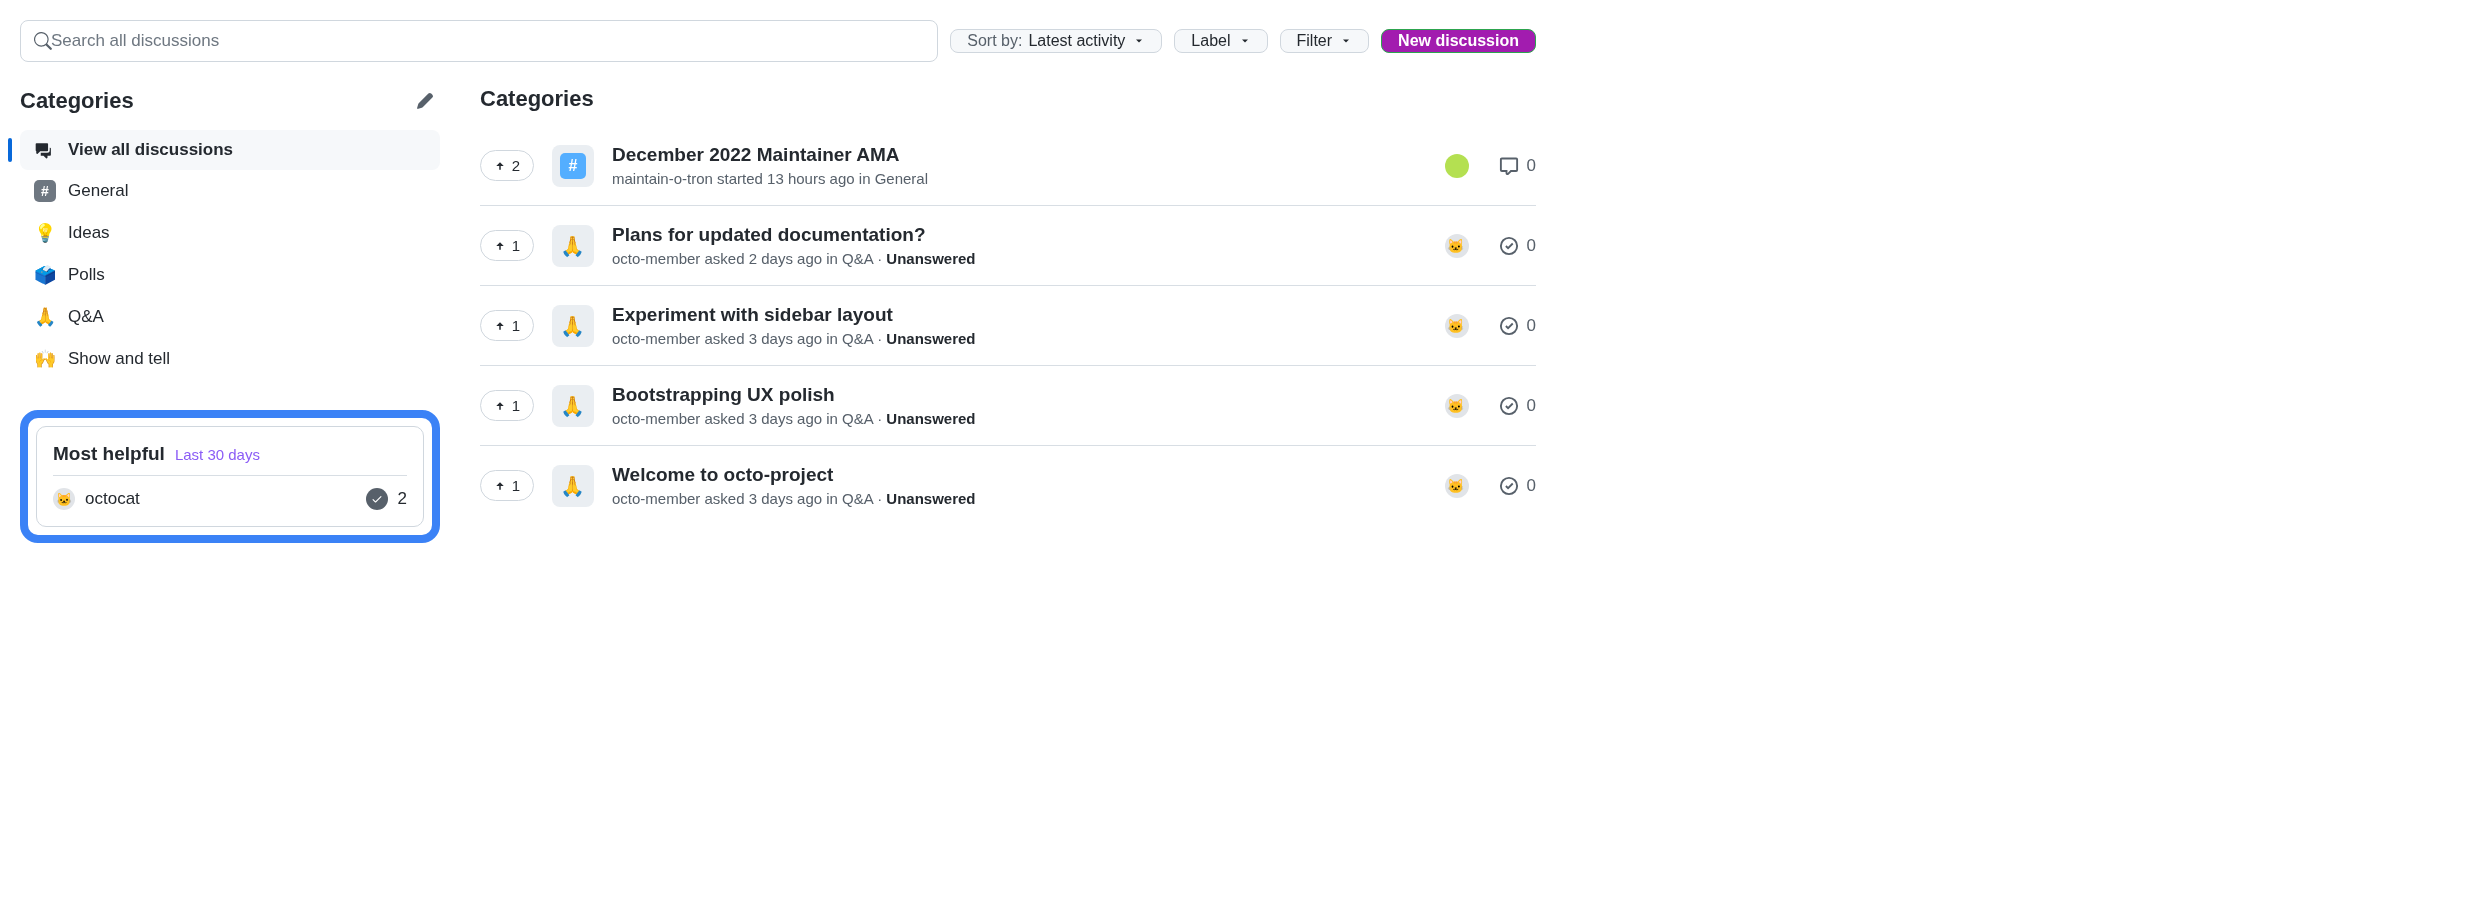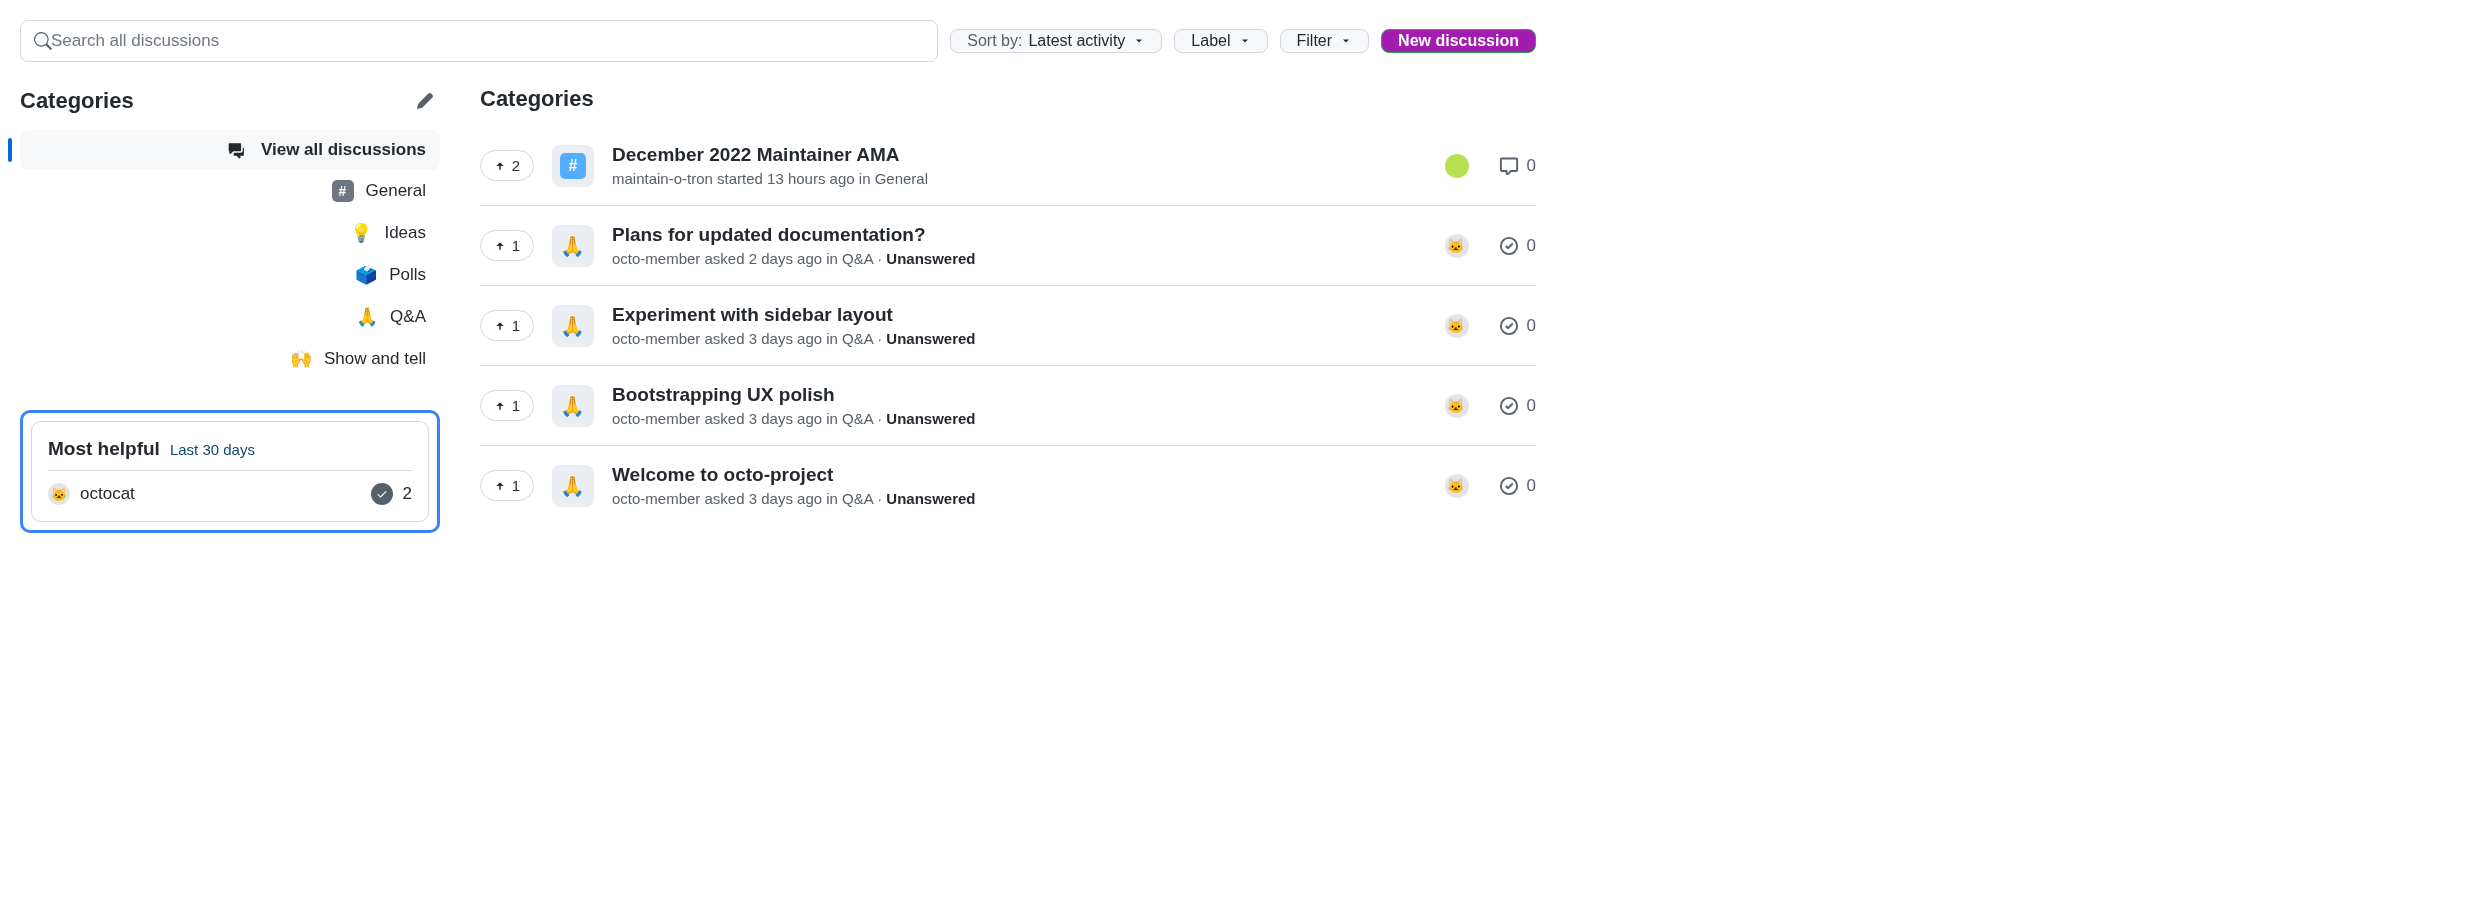--- a/index.html
+++ b/index.html
@@ -79,21 +79,20 @@
 .cat-list { list-style: none; }
 .cat-item {
   display: flex;
   align-items: center;
   gap: 12px;
   padding: 10px 14px;
   border-radius: 8px;
   font-size: 17px;
   cursor: pointer;
   position: relative;
-  justify-content: flex-end;
 }
 .cat-item.active {
   background: #f6f8fa;
   font-weight: 600;
 }
 .cat-item.active::before {
   content: "";
   position: absolute;
   left: -12px;
   top: 8px;
@@ -110,39 +109,39 @@
   display: inline-flex;
   align-items: center;
   justify-content: center;
   color: #fff;
   font-size: 14px;
   font-weight: 600;
 }
 
 .helpful-box {
   margin-top: 30px;
-  border: 3px solid #3b82f6;
-  border-radius: 10px;
+  border: 8px solid #3b82f6;
+  border-radius: 18px;
   padding: 8px;
 }
 .helpful-inner {
   border: 1px solid #d0d7de;
   border-radius: 10px;
   padding: 16px;
 }
 .helpful-header {
   display: flex;
   align-items: baseline;
   gap: 10px;
   padding-bottom: 10px;
   border-bottom: 1px solid #d8dee4;
   margin-bottom: 12px;
 }
 .helpful-title { font-size: 19px; font-weight: 600; }
-.helpful-sub { font-size: 15px; color: #0c4a6e; }
+.helpful-sub { font-size: 15px; color: #8b5cf6; }
 .helpful-row {
   display: flex;
   align-items: center;
   gap: 10px;
 }
 .avatar {
   width: 22px; height: 22px;
   border-radius: 50%;
   background: #e1e4e8;
   display: inline-flex;

